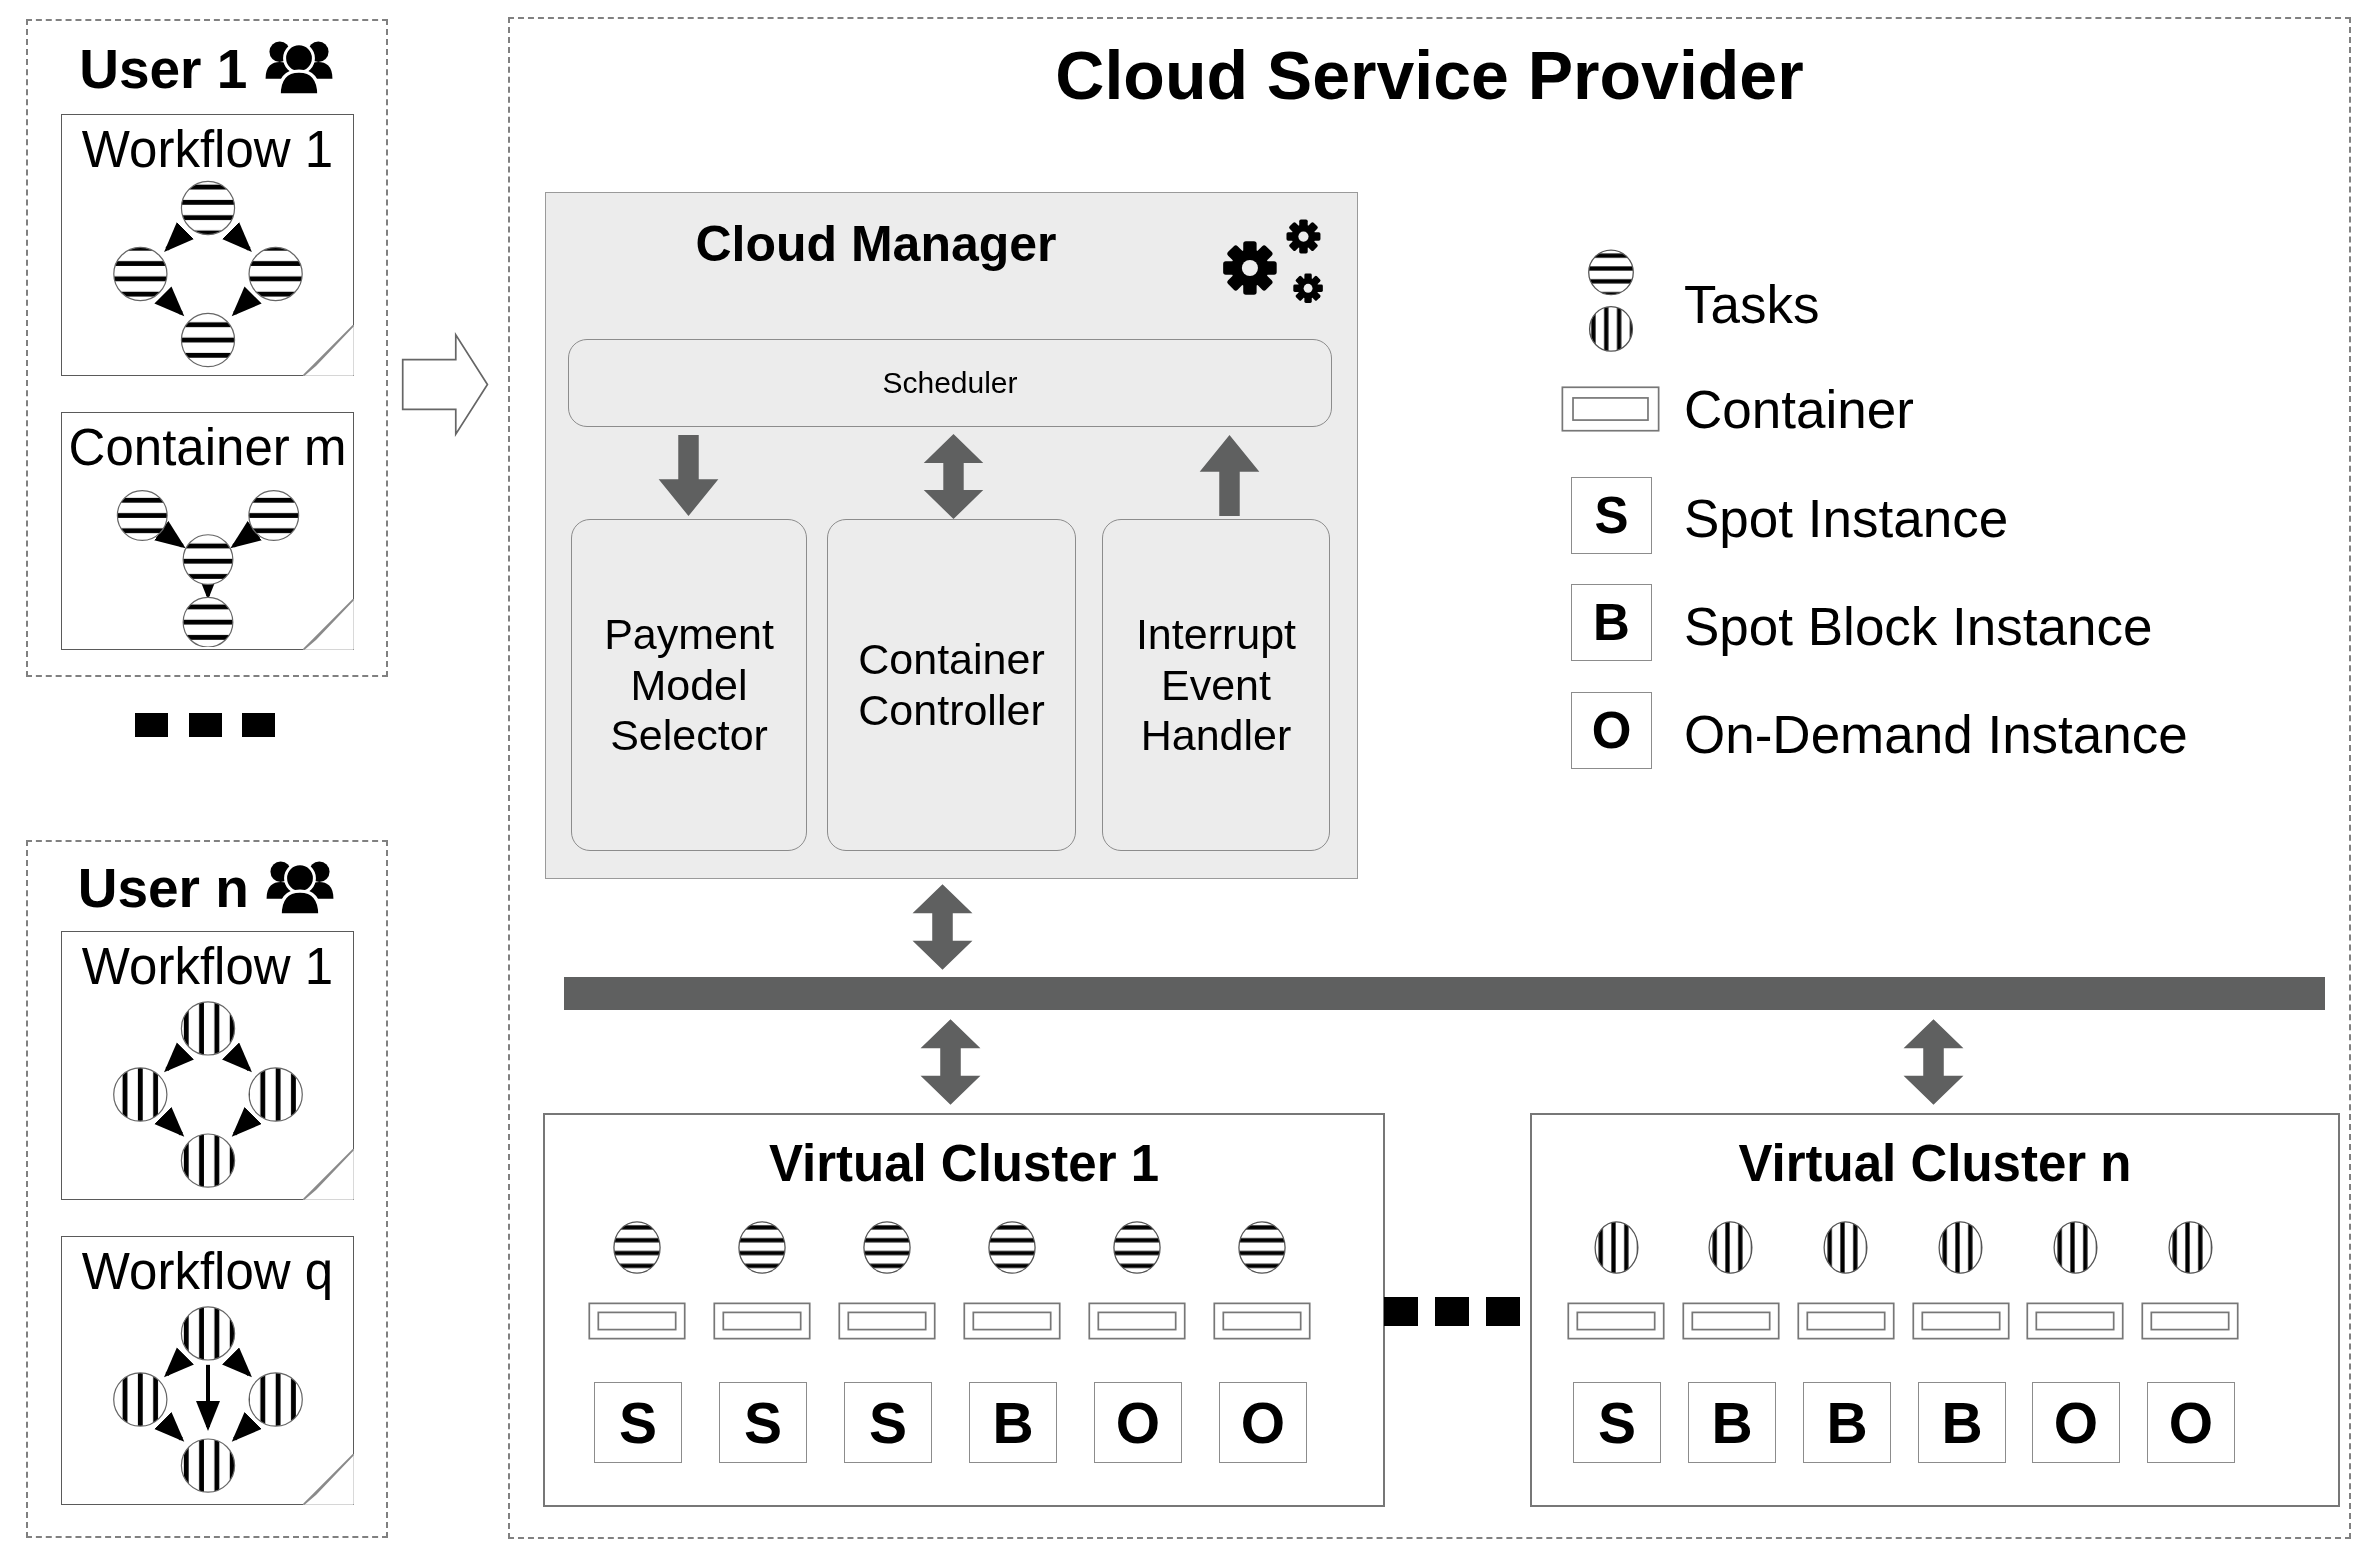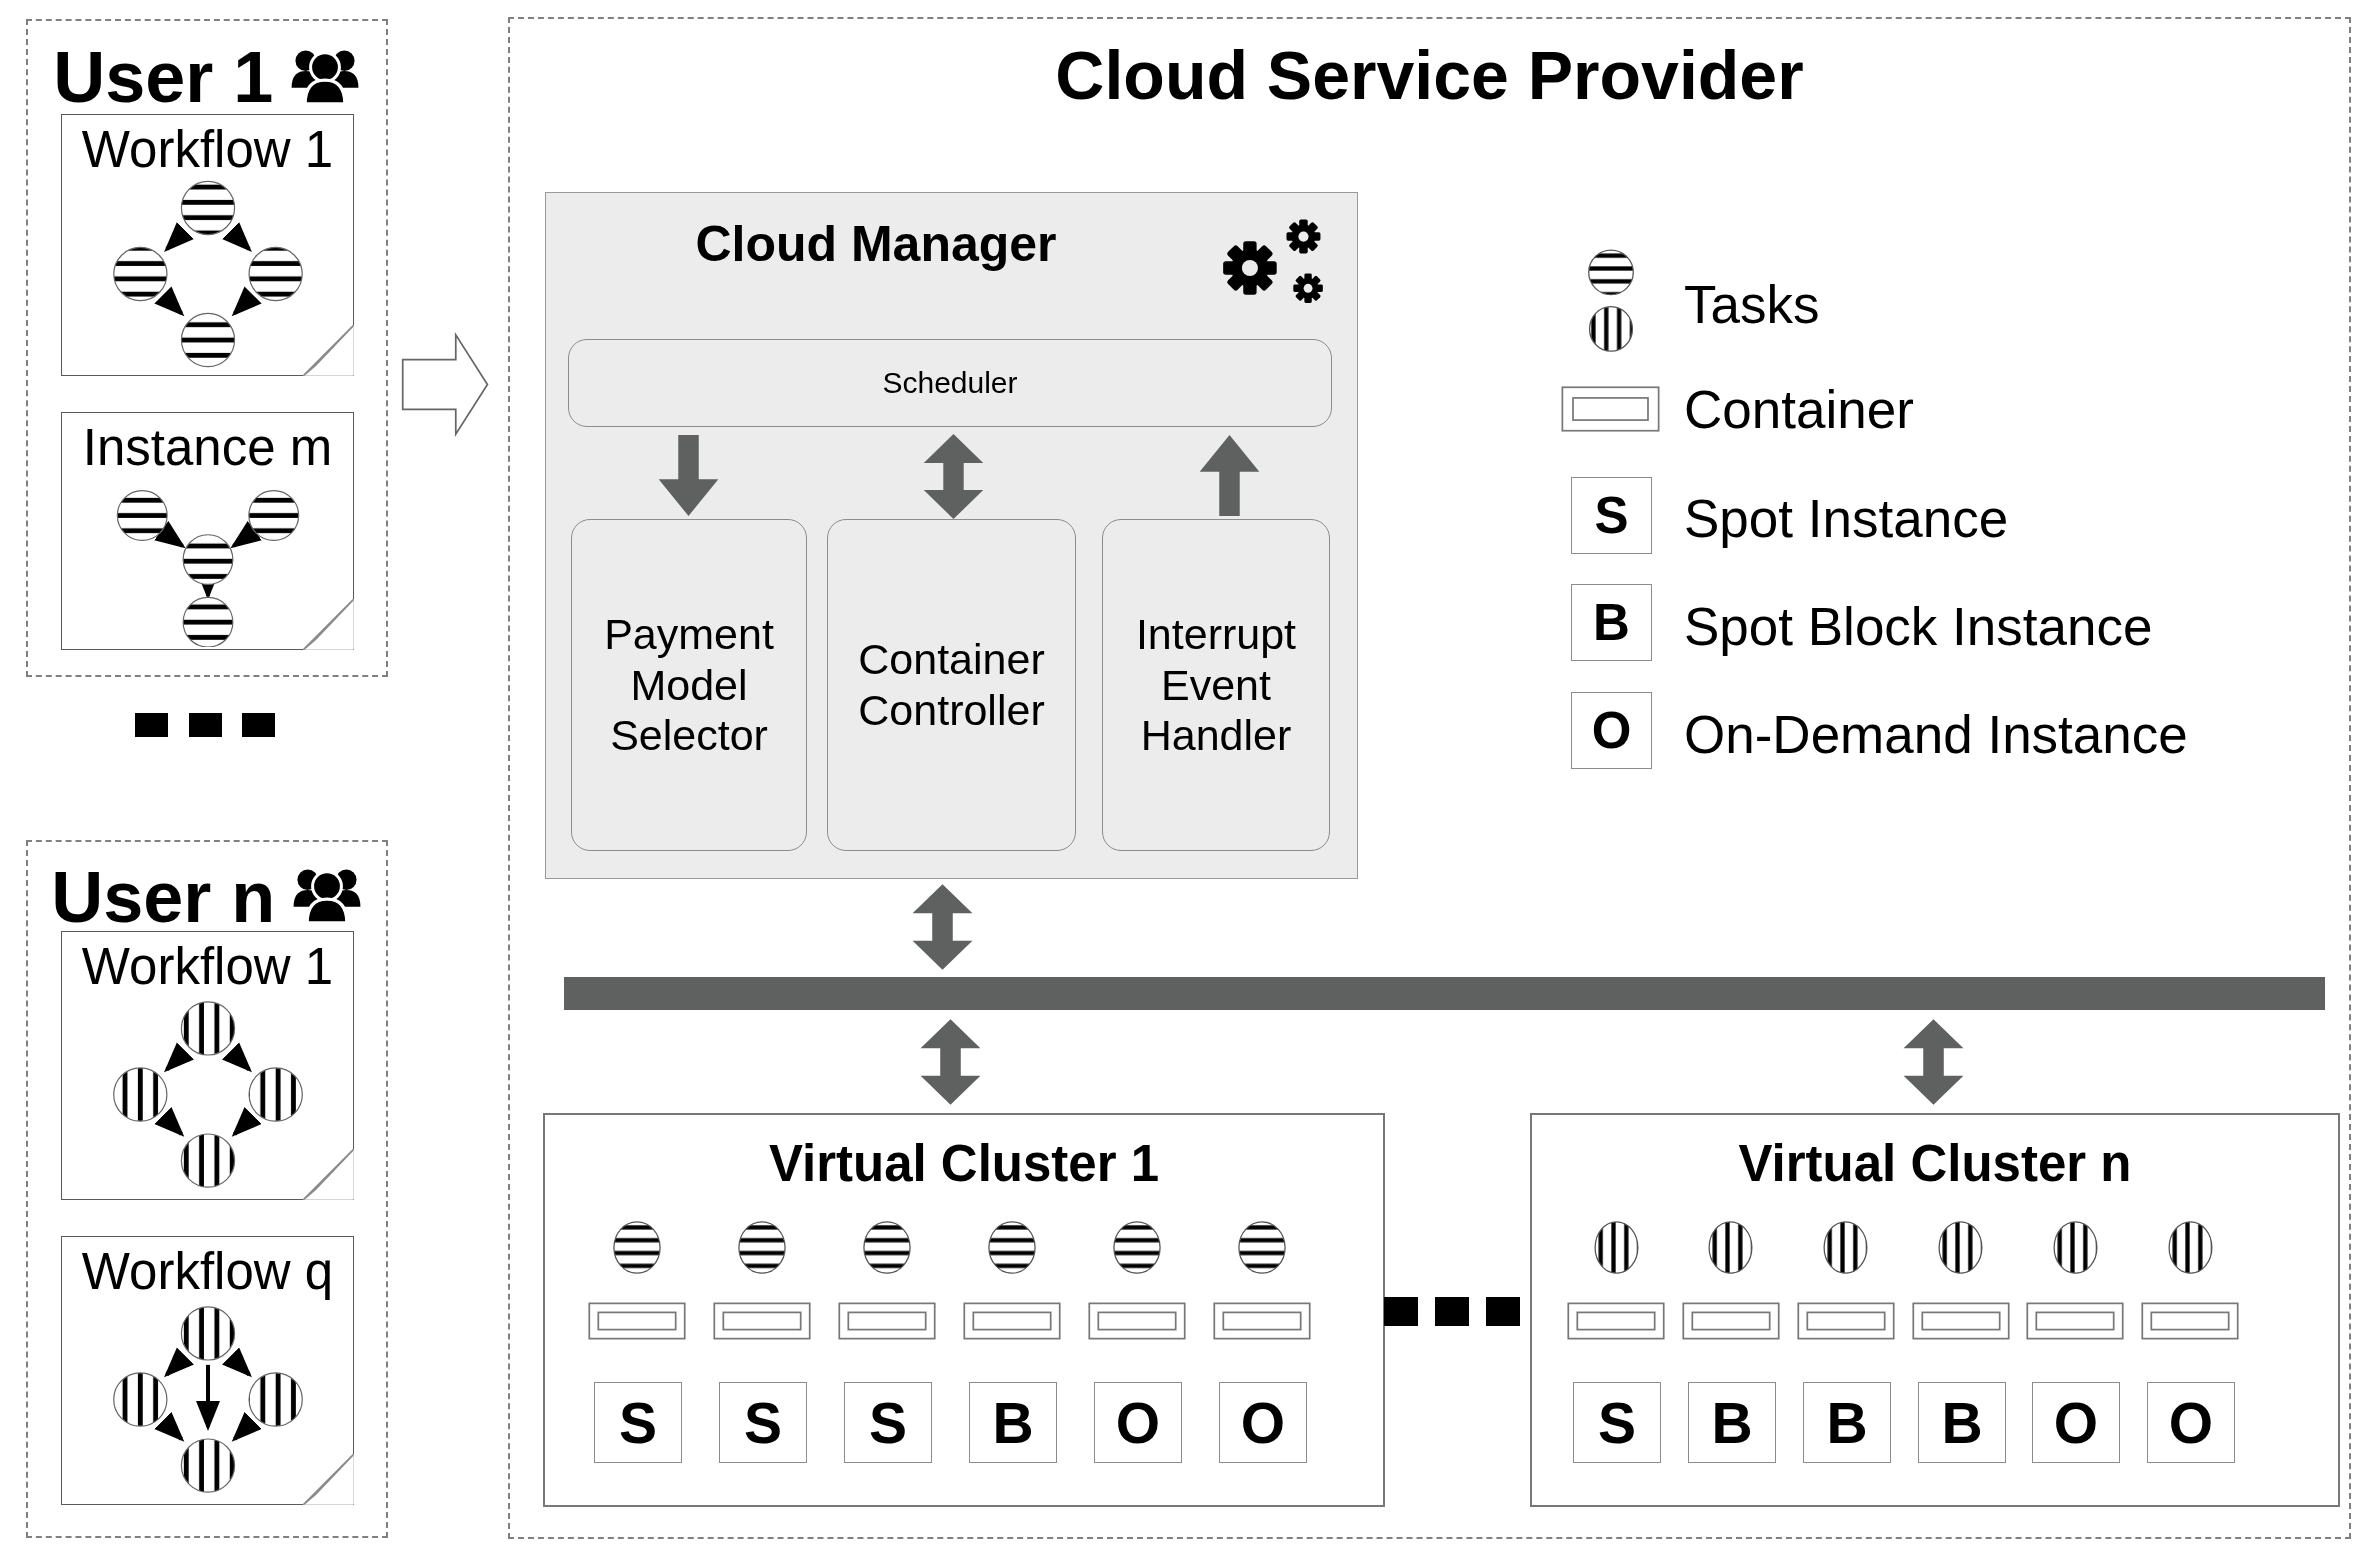--- a/index.html
+++ b/index.html
@@ -2,21 +2,21 @@
 <html style="font-size:13.7px"><head>
 <meta charset="utf-8">
 <style>
   html,body{margin:0;padding:0;background:#ffffff;}
   body{font-family:"Liberation Sans", sans-serif; color:#000;}
   #canvas{position:relative;width:2377px;height:1564px;background:#fff;overflow:hidden;}
   .abs{position:absolute;}
 
   .user-panel{border:2.6px dashed #808080;background:#fff;}
   .panel-header{display:flex;align-items:center;justify-content:center;gap:15.4px;}
-  .panel-title{font-size:72px;font-weight:bold;}
+  .panel-title{font-size:55px;font-weight:bold;}
 
   .wf-card{position:absolute;background:#fff;border:1.7px solid #5a5a5a;}
   .wf-title{text-align:center;font-size:51px;margin-top:5.1px;white-space:nowrap;}
   .dag-wrap{display:flex;justify-content:center;}
 
   .csp-border{border:2.6px dashed #808080;background:#fff;}
   .csp-title{font-size:68px;font-weight:bold;text-align:center;}
 
   .cm-box{background:#ececec;border:1.7px solid #9a9a9a;}
   .cm-title{font-size:50px;font-weight:bold;text-align:center;}
@@ -119,21 +119,21 @@
           </g>
         </svg>
       </div>
       <svg class="abs" style="right:-1.7px;bottom:-1.7px;" width="53" height="53" viewBox="0 0 62 62">
         <polygon points="2,60 60,2 60,60" fill="#fff" stroke="#fff"></polygon>
         <polygon points="2,60 60,2 16,48" fill="#c9c9c9" stroke="#8a8a8a" stroke-width="2"></polygon>
       </svg>
     </div>
 
     <div class="wf-card" style="left:33px;top:391px;width:291px;height:236px;">
-      <div class="wf-title">Instance m</div>
+      <div class="wf-title">Container m</div>
       <div class="dag-wrap">
         <svg width="274" height="170" viewBox="0 0 340 212">
           <g stroke="#000" stroke-width="5" marker-end="url(#ah)">
             <line x1="116" y1="70" x2="138" y2="86"></line>
             <line x1="224" y1="70" x2="202" y2="86"></line>
             <line x1="170" y1="133" x2="170" y2="148"></line>
           </g>
           <g fill="url(#ph)" stroke="#666" stroke-width="1.5">
             <circle cx="88" cy="48" r="31"></circle>
             <circle cx="252" cy="48" r="31"></circle>

